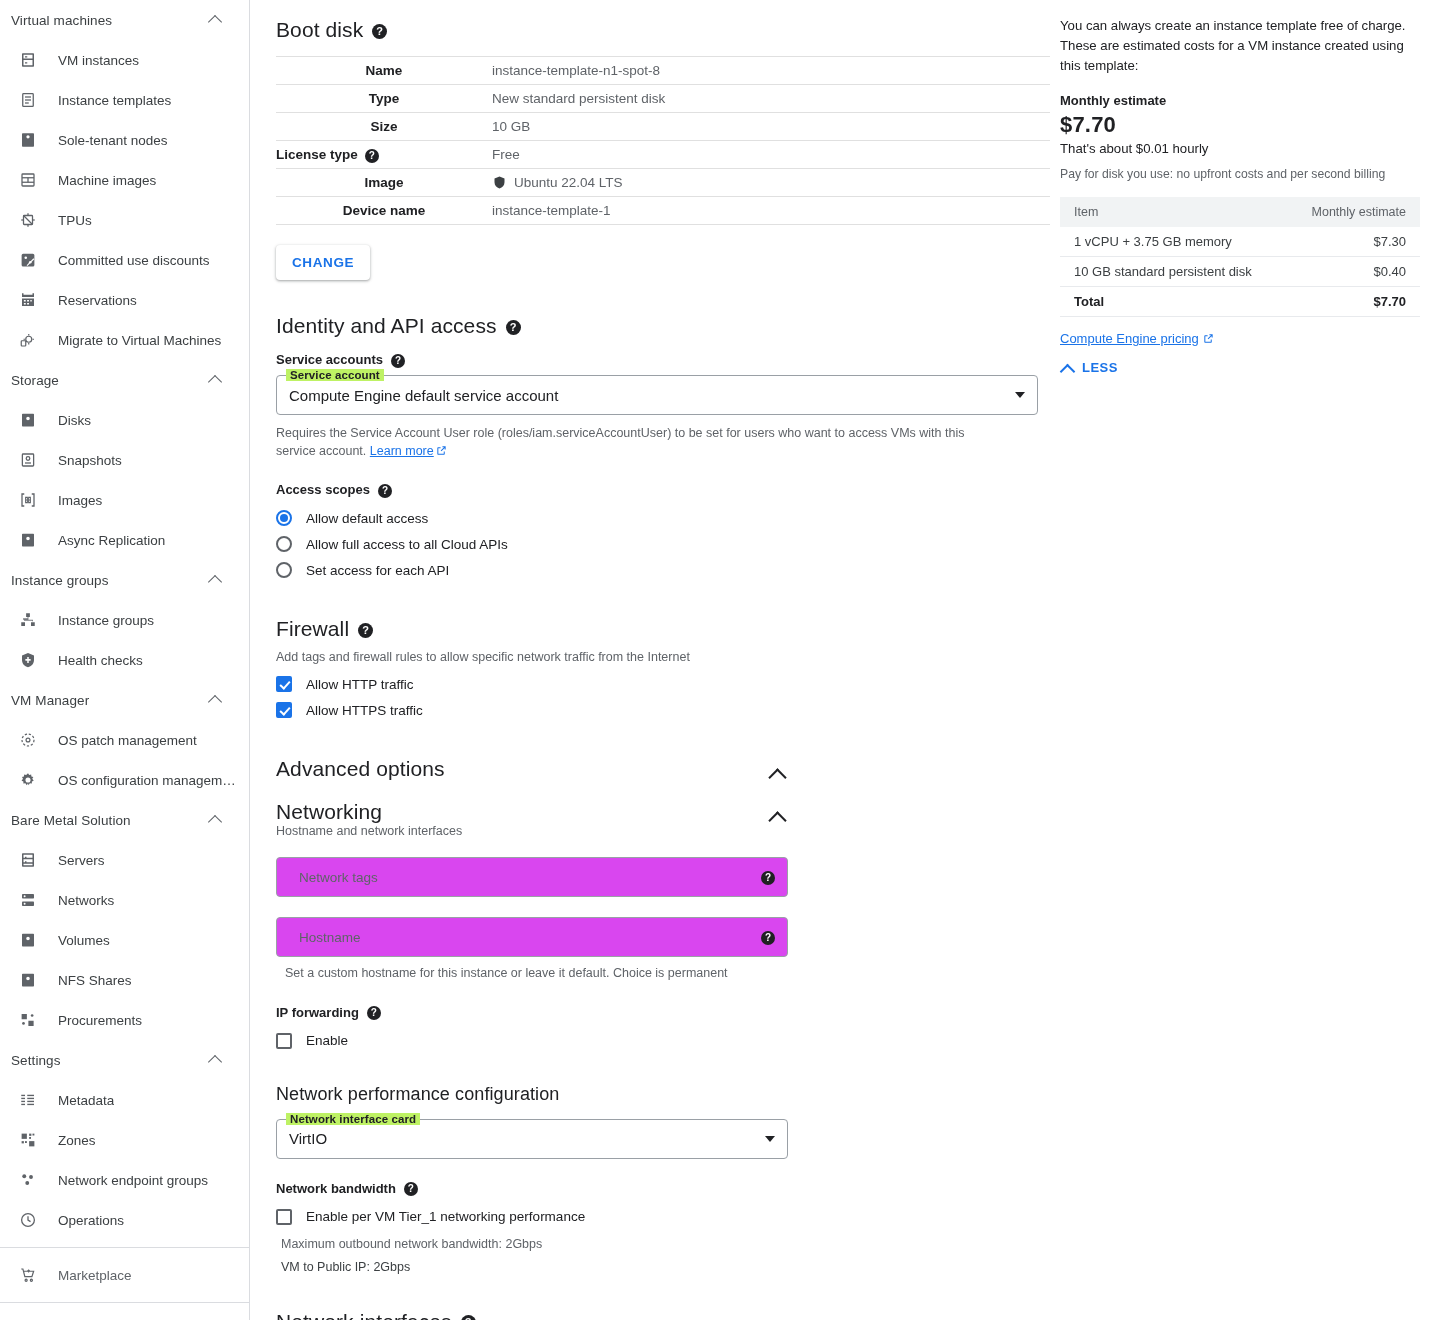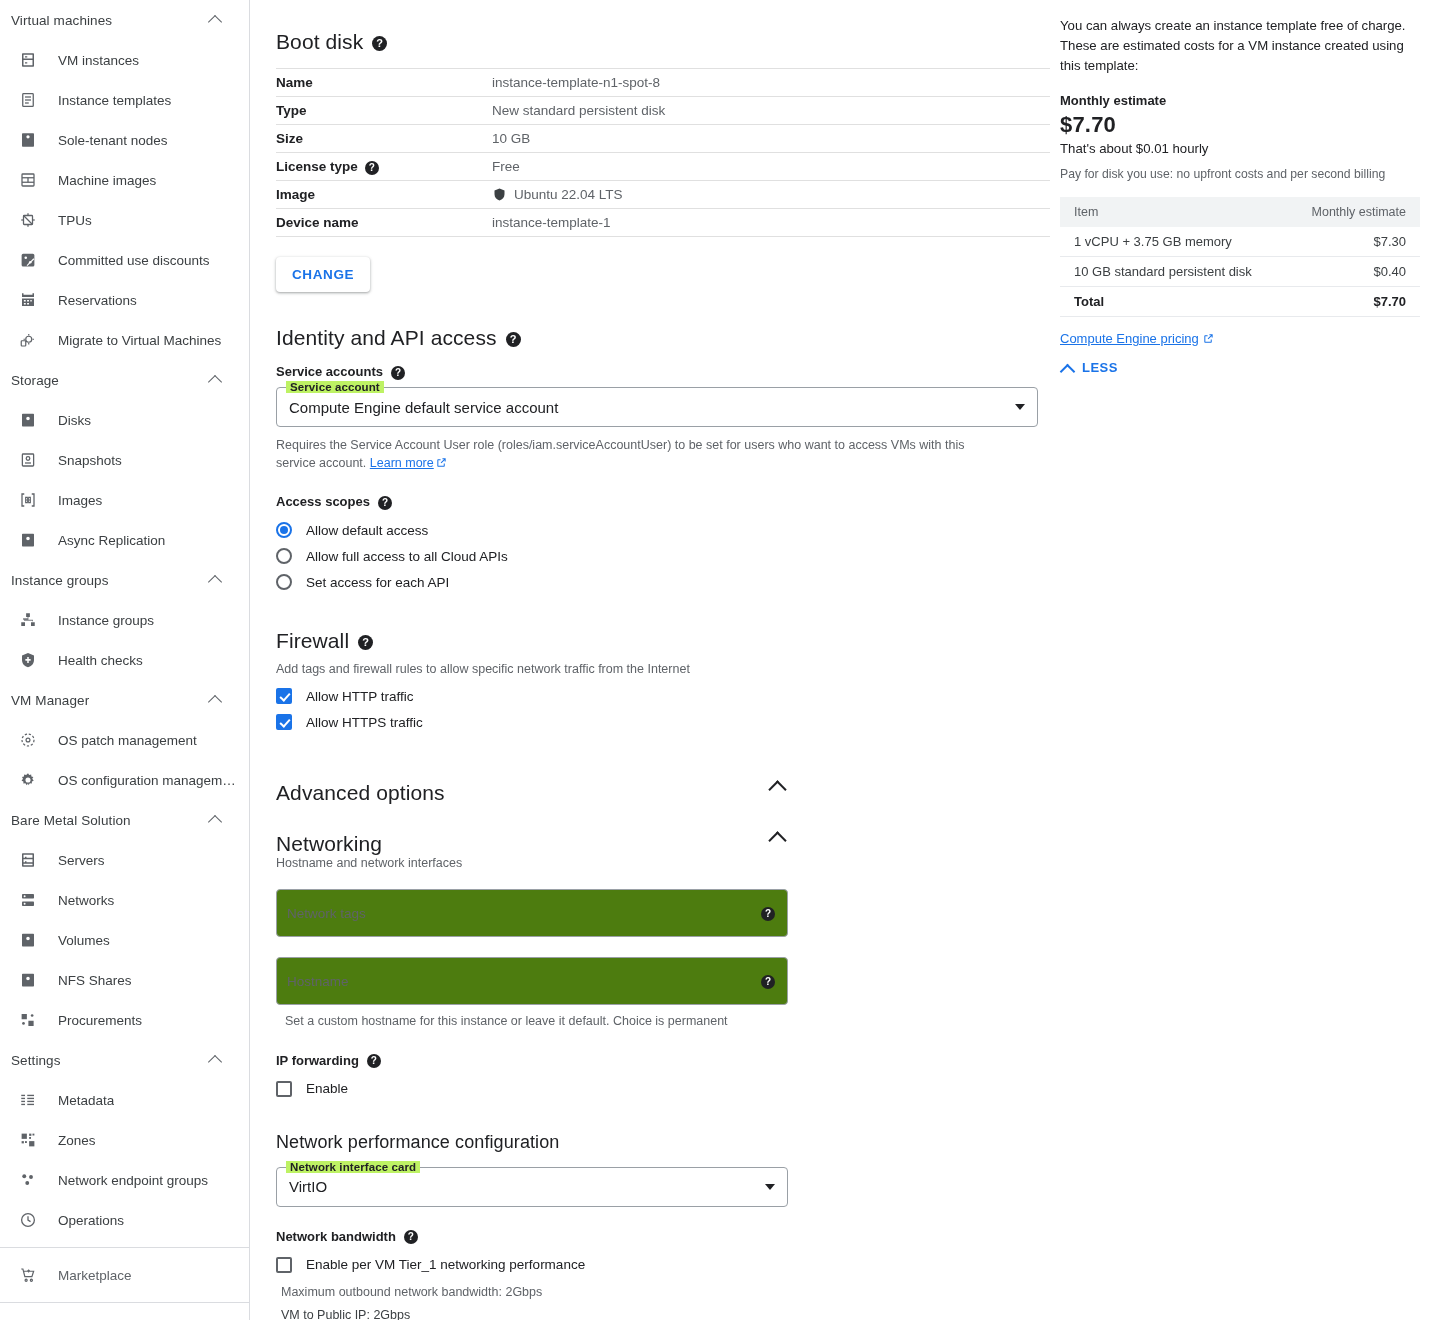--- a/index.html
+++ b/index.html
@@ -73,21 +73,21 @@
     padding: 0 0 0 0;
     position: relative;
     overflow: hidden;
   }
   .main-inner { padding: 18px 24px 0 26px; max-width: 800px; }
 
   h2.sec-title {
     font-size: 21px;
     font-weight: 400;
     color: #202124;
-    margin: 12px 0 14px 0;
+    margin: 0 0 14px 0;
     display: flex; align-items: center; gap: 9px;
     letter-spacing: .1px;
   }
   h2.sec-title.tight { margin-bottom: 7px; }
 
   .help {
     display: inline-flex; align-items: center; justify-content: center;
     width: 15px; height: 15px; border-radius: 50%;
     background: #202124; color: #fff;
     font-size: 11px; font-weight: 700;
@@ -101,21 +101,21 @@
   
   table.bd { border-collapse: collapse; width: 790px; }
   table.bd td {
     border-bottom: 1px solid #e0e0e0;
     padding: 6px 0 6px 0;
     font-size: 13.5px;
     height: 24px;
     vertical-align: middle;
   }
   table.bd tr:first-child td { border-top: 1px solid #e0e0e0; }
-  table.bd td.k { width: 216px; font-weight: 700; color: #202124; }
+  table.bd td.k { width: 216px; font-weight: 700; color: #202124; text-align: center; }
   table.bd td.v { color: #5f6368; }
   .kwrap { display: flex; align-items: center; gap: 7px; }
   .imgcell { display: flex; align-items: center; gap: 7px; }
   .shield { width: 15px; height: 15px; display: inline-block; }
 
   .btn-change {
     margin-top: 20px;
     display: inline-block;
     background: #fff;
     border: none;
@@ -169,26 +169,26 @@
     border-left: 5px solid transparent;
     border-right: 5px solid transparent;
     border-top: 6px solid #202124;
     margin-left: 8px;
   }
   .field.w760 { width: 762px; }
   .field.w512 { width: 512px; }
 
   
   .tfield {
-    width: 512px; height: 48px;
+    width: 512px; height: 40px;
     border: 1px solid #9aa0a6;
     border-radius: 4px;
     display: flex; align-items: center;
-    padding: 0 12px 0 8px;
-    background: #4d7c0f;
+    padding: 0 12px 0 20px;
+    background: #d946ef;
   }
   .tfield input {
     flex: 1; border: none; outline: none;
     font-size: 13.5px; font-family: inherit;
     color: #202124; background: transparent;
     height: 100%;
   }
   .tfield input::placeholder { color: #5f6368; opacity: 1; }
 
   

